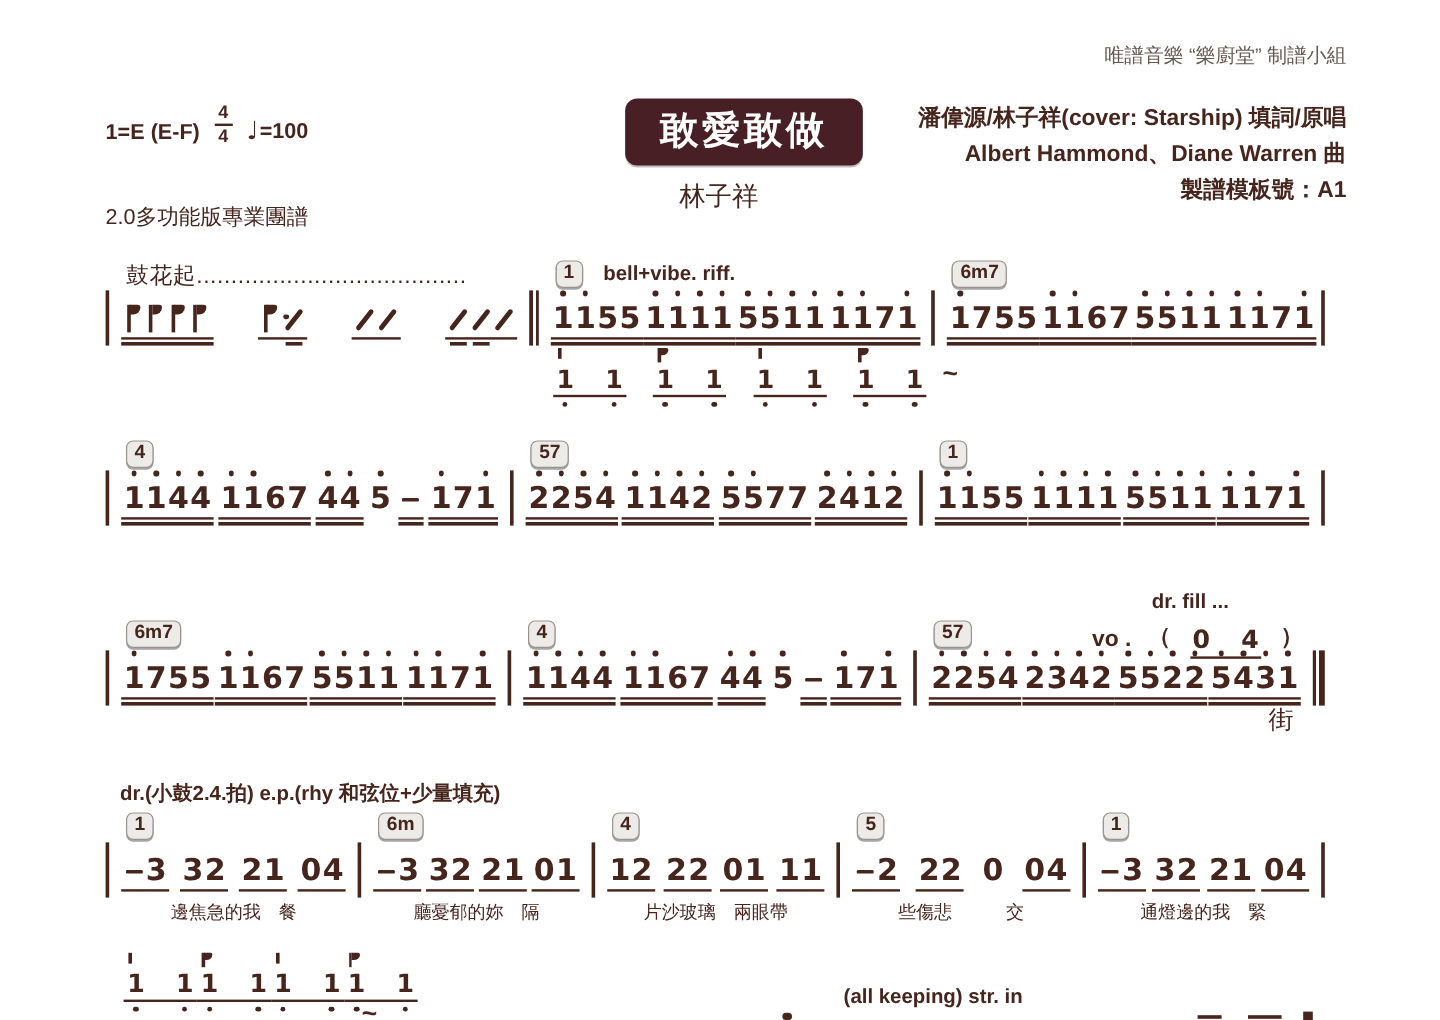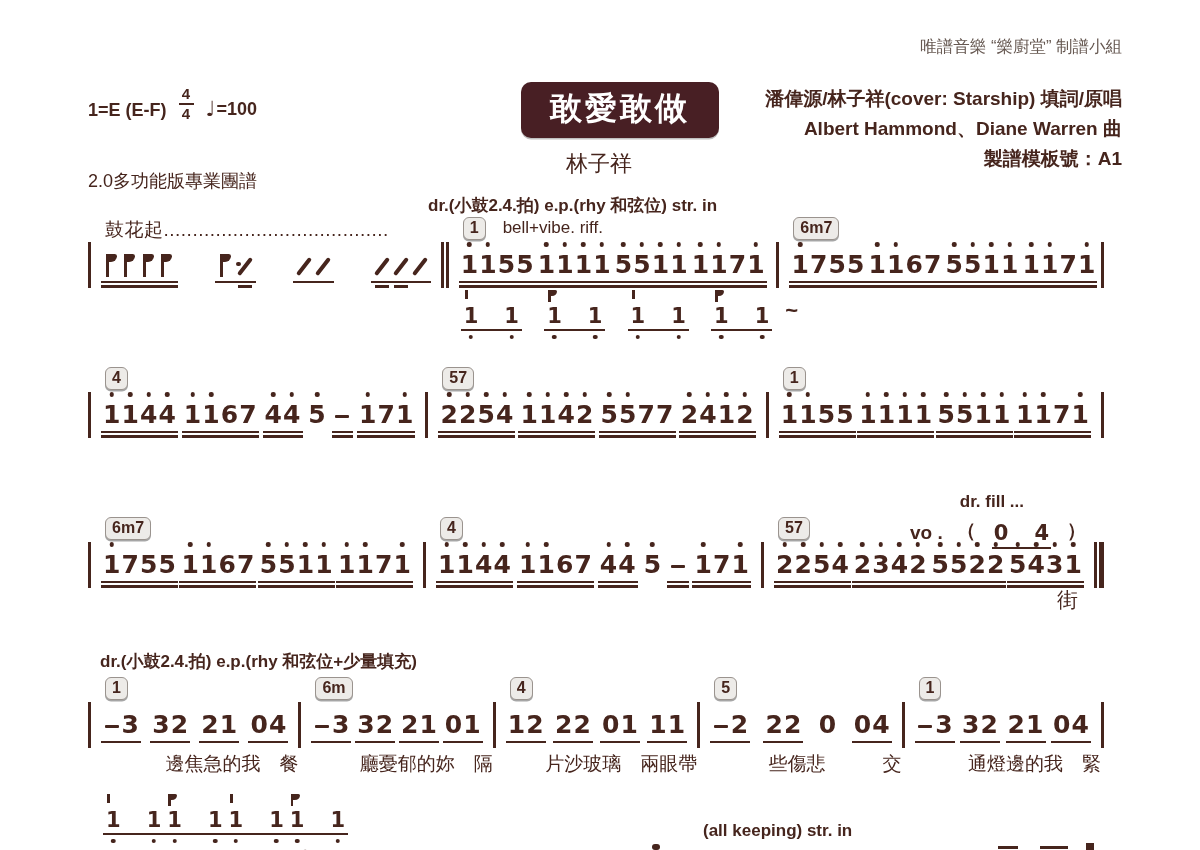--- a/index.html
+++ b/index.html
@@ -61,24 +61,24 @@
   .slash::before{content:"";position:absolute;left:6.5px;top:-1px;width:4px;height:21px;background:var(--ink);border-radius:2px;transform:rotate(38deg);}
 
   .pnote{position:relative;width:14px;height:23px;margin-bottom:1px;}
   .pnote::before{content:"";position:absolute;left:1px;top:0;width:3.2px;height:23px;background:var(--ink);}
   .pnote::after{content:"";position:absolute;left:3.5px;top:0;width:8.5px;height:8px;background:var(--ink);border-radius:0 3px 90% 0;}
   .pdot{position:absolute;right:-6px;bottom:12px;width:4.5px;height:4.5px;border-radius:50%;background:var(--ink);}
 
   .chord{position:absolute;top:-31px;left:14px;background:var(--chord-bg);border:1.5px solid var(--chord-bd);
     border-radius:6px;padding:0 6px 1px;font-size:16px;font-weight:bold;color:var(--ink);line-height:20px;
     box-shadow:0 1.5px 0 rgba(0,0,0,.35);}
-  .riff{position:absolute;top:-30px;left:54px;font-size:17px;font-weight:normal;white-space:nowrap;}
+  .riff{position:absolute;top:-30px;left:54px;font-size:17px;font-weight:bold;white-space:nowrap;}
   .overlabel{position:absolute;top:-31px;left:14px;font-size:19px;white-space:nowrap;letter-spacing:.5px;}
 
-  .lyric{margin-top:13px;font-size:19px;text-align:right;white-space:pre;color:var(--ink);}
+  .lyric{margin-top:13px;font-size:15px;text-align:center;white-space:pre;color:var(--ink);}
 
   
   .subline{position:absolute;left:12px;right:4px;display:flex;justify-content:space-between;align-items:flex-start;}
   .slg{position:relative;display:flex;flex-direction:column;align-items:flex-start;}
   .slmark{height:13px;padding-left:4px;display:flex;align-items:flex-start;}
   .tickmark{width:3px;height:9px;background:var(--ink);}
   .flagmark{position:relative;width:11px;height:12px;}
   .flagmark::before{content:"";position:absolute;left:0;top:0;width:2.5px;height:12px;background:var(--ink);}
   .flagmark::after{content:"";position:absolute;left:2px;top:0;width:7px;height:6px;background:var(--ink);border-radius:0 2px 90% 0;}
   .slnr{position:relative;display:flex;gap:26px;padding:0 3px;}
@@ -119,21 +119,20 @@
 
   <div class="title-box">敢愛敢做</div>
   <div class="artist">林子祥</div>
 
   <div class="credits">
     <div>潘偉源/林子祥(cover: Starship) 填詞/原唱</div>
     <div>Albert Hammond、Diane Warren 曲</div>
     <div>製譜模板號：A1</div>
   </div>
 
-  <div class="ann" style="left:428px;top:194px;">dr.(小鼓2.4.拍) e.p.(rhy 和弦位) str. in</div>
   <div class="ann" style="left:100px;top:650px;">dr.(小鼓2.4.拍) e.p.(rhy 和弦位+少量填充)</div>
   <div class="ann" style="left:703px;top:821px;">(all keeping) str. in</div>
 
   <div id="systems-mount">
       <div class="system" style="top: 248px;">
         <div class="bar"></div>
         <div class="measure" style="flex: 350 1 0%;">
           <div class="nrow">
             <div class="grp u2">
               <div class="tok">

